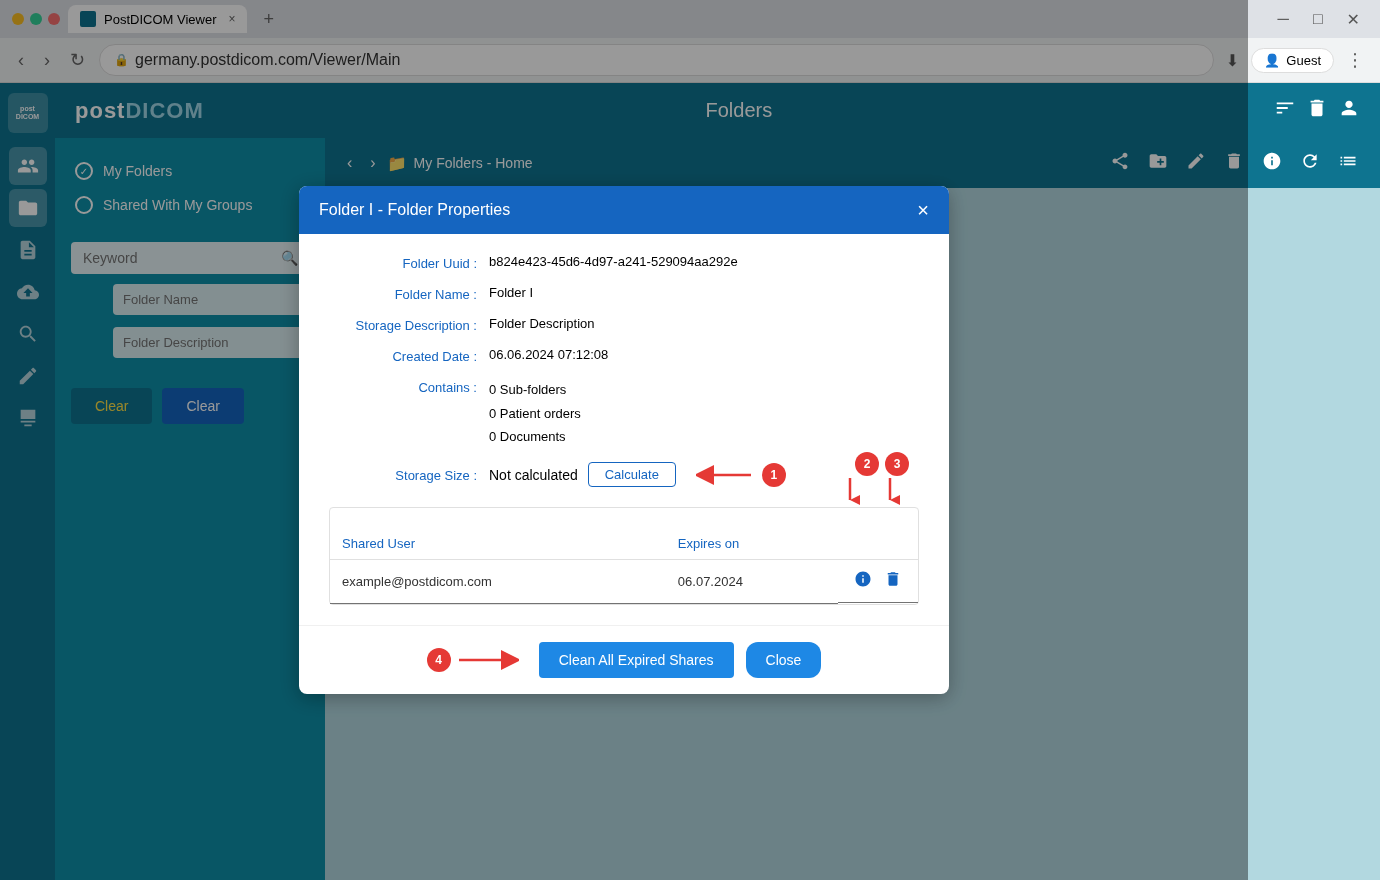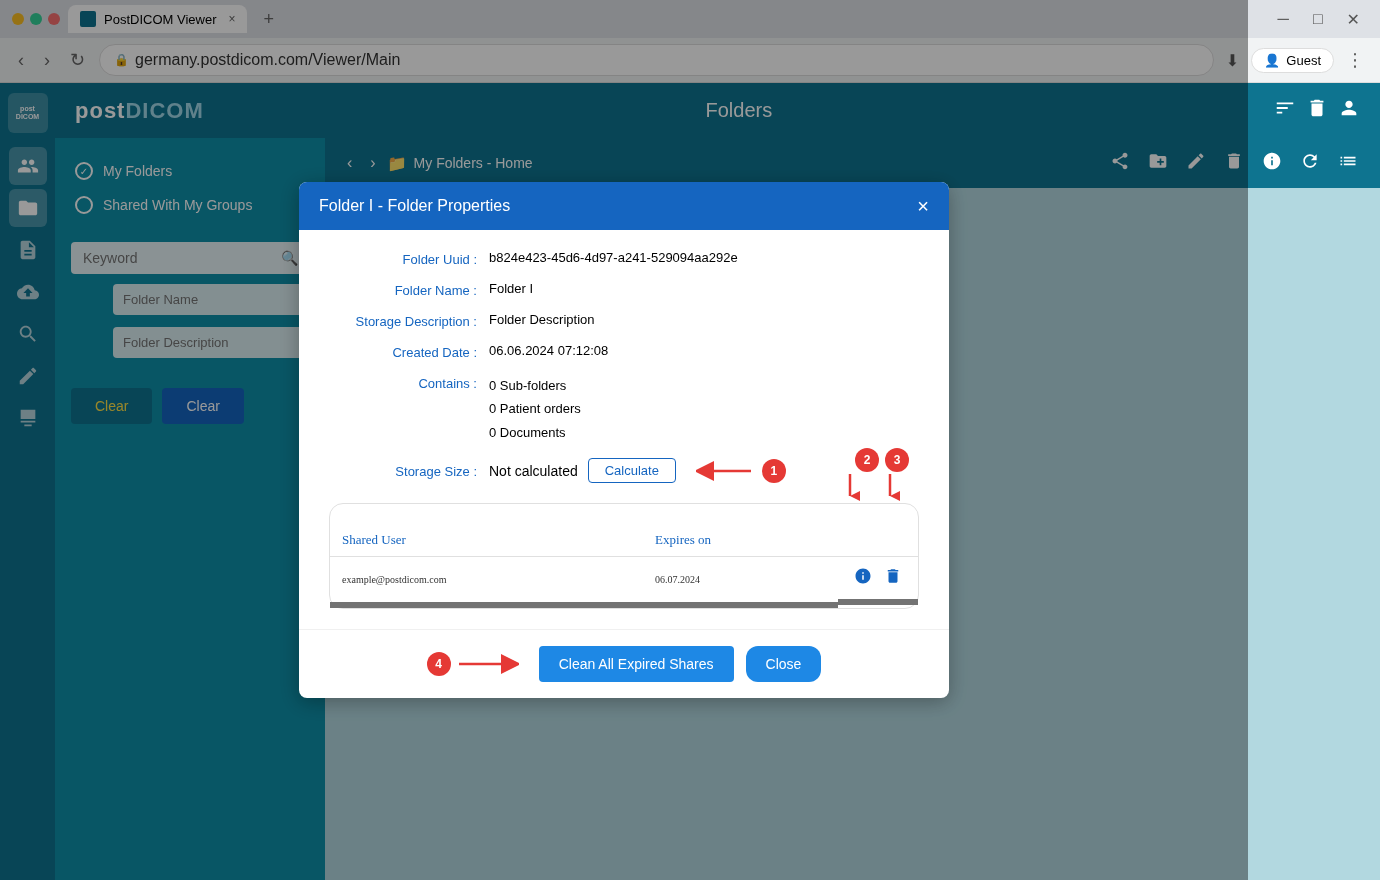--- a/index.html
+++ b/index.html
@@ -74,21 +74,21 @@
     .property-row { display: flex; align-items: flex-start; margin-bottom: 14px; }
     .property-label { color: #1565c0; font-size: 13px; min-width: 160px; text-align: right; padding-right: 12px; padding-top: 2px; }
     .property-value { color: #000000; font-size: 13px; flex: 1; }
     .property-value.contains { line-height: 1.8; }
     .storage-row { display: flex; align-items: center; gap: 10px; }
     .calculate-btn { background: white; border: 1px solid #1565c0; color: #1565c0; padding: 4px 16px; border-radius: 4px; cursor: pointer; font-size: 13px; }
 
     
     .shared-table { width: 100%; border-collapse: collapse; margin-top: 20px; }
     .shared-table th { color: #1565c0; font-size: 13px; font-weight: normal; padding: 8px 12px; border-bottom: 1px solid #e0e0e0; text-align: left; }
-    .shared-table td { font-size: 10px; color: #333; padding: 8px 12px; border-bottom: 6px solid #737373; }
+    .shared-table td { font-size: 13px; color: #333; padding: 8px 12px; border-bottom: 1px solid #737373; }
     .table-action-btn { background: none; border: none; cursor: pointer; font-size: 16px; padding: 2px 4px; }
     .info-btn { color: #1565c0; }
     .delete-btn { color: #1565c0; }
 
     .modal-footer { padding: 16px 20px; display: flex; align-items: center; gap: 12px; justify-content: center; border-top: 1px solid #f0f0f0; }
     .btn-clean { background: #1e88e5; color: white; border: none; border-radius: 4px; padding: 10px 20px; cursor: pointer; font-size: 14px; }
     .btn-close-modal { background: #1e88e5; color: white; border: none; border-radius: 12px; padding: 10px 20px; cursor: pointer; font-size: 14px; }
 
     
     .num-badge { display: inline-flex; align-items: center; justify-content: center; width: 24px; height: 24px; background: #e53935; color: white; border-radius: 50%; font-size: 12px; font-weight: bold; }
@@ -358,21 +358,21 @@
             <span class="num-badge">1</span>
           </div>
         </div>
 
         <div style="position:absolute;right:10px;top:-10px;display:flex;gap:6px;">
           <span class="num-badge">2</span>
           <span class="num-badge">3</span>
         </div>
       </div>
 
-      <div style="border:1px solid #e0e0e0;border-radius:14px;margin-top:20px;position:relative;font-family:Liberation Serif, serif;">
+      <div style="border:1px solid #e0e0e0;border-radius:4px;margin-top:20px;position:relative;">
 
         <div style="position:absolute;right:18px;top:-30px;display:flex;gap:20px;">
           <svg width="20" height="30" viewBox="0 0 20 30">
             <defs>
                 <marker id="ah2" markerWidth="8" markerHeight="8" refX="4" refY="8" orient="auto">
                   <path d="M0,0 L8,0 L4,8 Z" fill="#e53935"></path>
                 </marker>
               </defs>
             <line x1="10" y1="0" x2="10" y2="22" stroke="#e53935" stroke-width="2.5" marker-end="url(#ah2)"></line>
           </svg>

